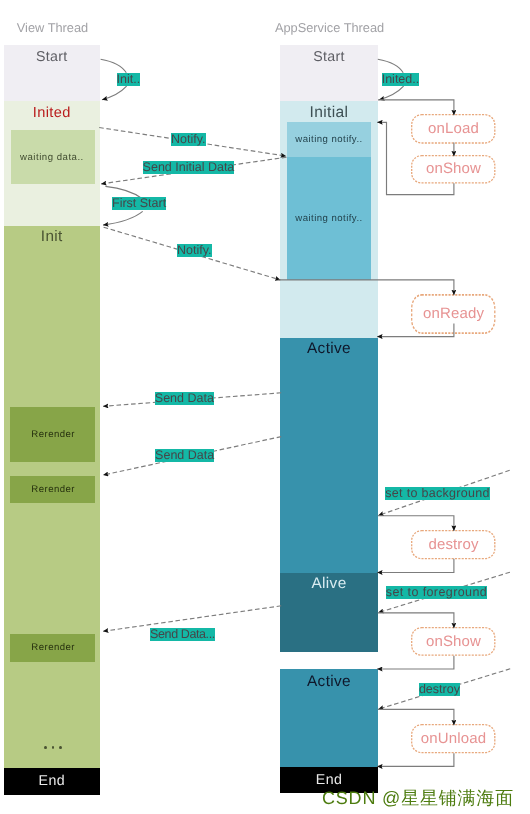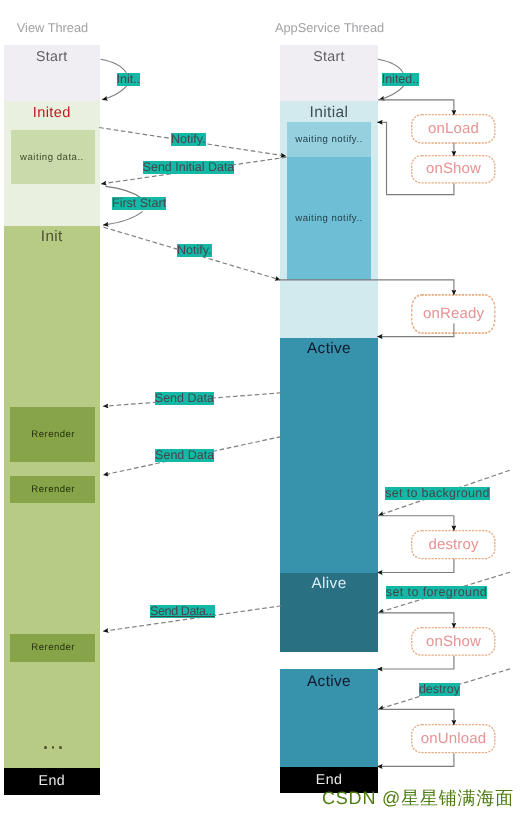--- a/index.html
+++ b/index.html
@@ -68,21 +68,21 @@
   .elabel{position:absolute;white-space:nowrap;color:#464649;font-size:12.5px;background:#14b8a6;line-height:13px;z-index:5;}
   .el-init   {left:116.5px;top:72.8px;}
   .el-create {left:381.7px;top:72.8px;}
   .el-notify1{left:171px;top:132.7px;}
   .el-sid    {left:142.6px;top:161.3px;}
   .el-fr     {left:112px;top:196.9px;}
   .el-notify2{left:177.1px;top:243.9px;}
   .el-sd1    {left:154.8px;top:392.1px;}
   .el-sd2    {left:155.1px;top:449.1px;}
   .el-stb    {left:385.3px;top:487.2px;letter-spacing:.3px;}
-  .el-sd3    {left:150.1px;top:605px;letter-spacing:-.4px;text-decoration:underline;}
+  .el-sd3    {left:150.1px;top:628px;letter-spacing:-.4px;}
   .el-stf    {left:385.8px;top:586.1px;letter-spacing:.4px;}
   .el-destroy{left:418.9px;top:682.5px;}
 
   
   #watermark{position:absolute;left:322px;top:786.5px;font-size:18px;letter-spacing:.81px;color:#4d7c0f;white-space:nowrap;z-index:9;}
 </style>
 </head>
 <body>
 
 <div id="stage">

